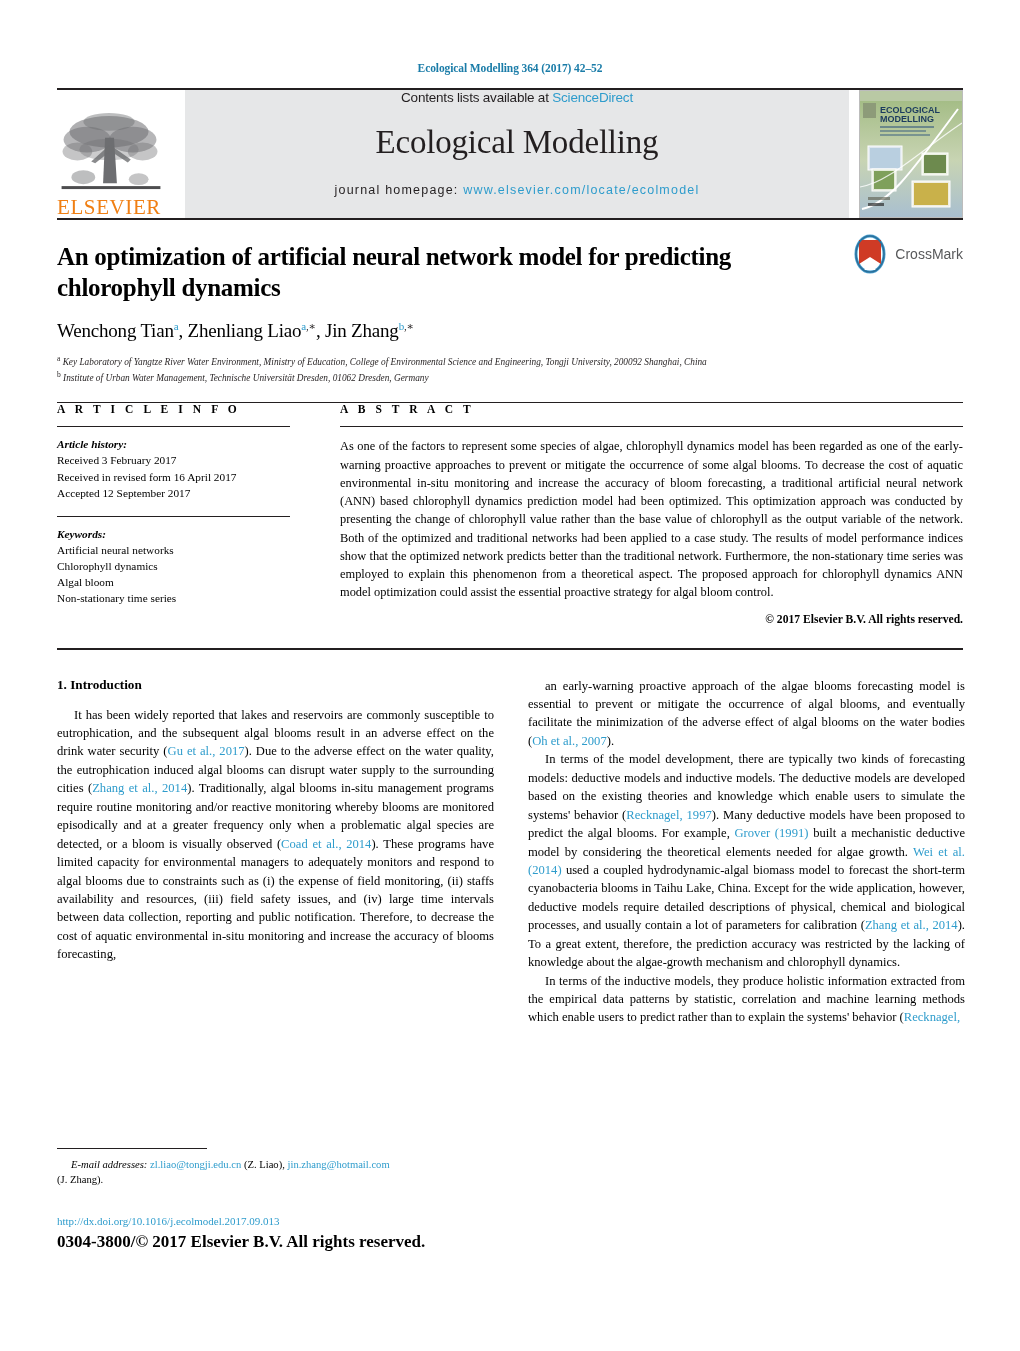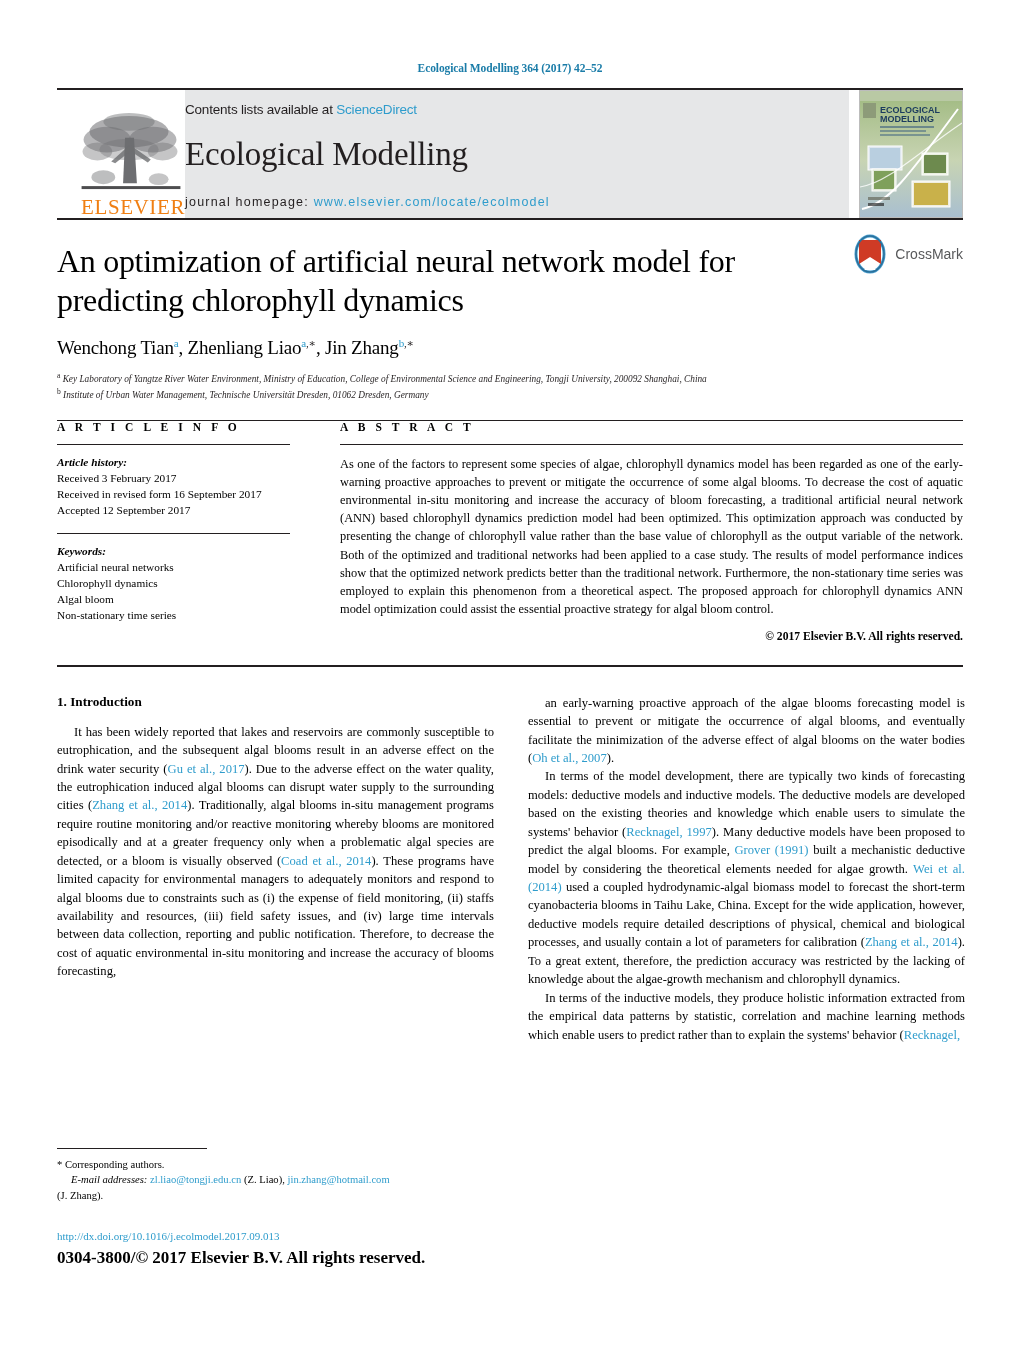--- a/index.html
+++ b/index.html
@@ -38,42 +38,42 @@
     border-top: 2px solid #231f20;
     display: flex;
     align-items: stretch;
     height: 128px;
   }
   .elsevier-logo {
     width: 128px;
     flex: 0 0 128px;
     display: flex;
     flex-direction: column;
-    align-items: flex-end;
+    align-items: flex-start;
     justify-content: flex-start;
     padding-top: 20px;
     box-sizing: border-box;
   }
   .tree-svg { display:block; }
   .elsevier-word {
     color: #f07f13;
     font-family: "Liberation Serif", serif;
     font-size: 21px;
     letter-spacing: 0.6px;
     line-height: 1;
     margin-top: 2px;
   }
   .journal-band {
     flex: 1 1 auto;
     background: #e6e7e8;
     display: flex;
     flex-direction: column;
-    align-items: flex-start;
+    align-items: center;
     justify-content: flex-start;
-    padding-top: 12px;
+    padding-top: 0;
     box-sizing: border-box;
   }
   .contents-line {
     font-family: "Liberation Sans", sans-serif;
     font-size: 13.5px;
     color: #231f20;
     letter-spacing: -0.2px;
   }
   .contents-line .sd-link { color: #2e9ccc; }
   .journal-title {
@@ -103,23 +103,23 @@
   }
 
   
   .title-block {
     margin: 0 57px;
     border-top: 2px solid #231f20;
     padding-top: 22px;
     position: relative;
   }
   .article-title {
-    font-size: 32px;
+    font-size: 25px;
     line-height: 1.22;
-    font-weight: normal;
+    font-weight: bold;
     margin: 0 120px 0 0;
     letter-spacing: -0.3px;
   }
   .crossmark {
     position: absolute;
     right: 0;
     top: 14px;
     display: flex;
     align-items: center;
     gap: 5px;
@@ -329,21 +329,21 @@
 
   <div class="info-abstract">
 
     <div class="col-info">
       <div class="sec-head">A R T I C L E   I N F O</div>
       <div class="rule"></div>
       <div class="hist-block">
         <div class="hist-label">Article history:</div>
         <div>
             <div>Received 3 February 2017</div>
-            <div>Received in revised form 16 September 2017</div>
+            <div>Received in revised form 16 April 2017</div>
             <div>Accepted 12 September 2017</div>
           </div>
       </div>
       <div class="rule" style="margin-top:15px"></div>
       <div class="kw-block" style="margin-top:0">
         <div class="kw-label">Keywords:</div>
         <div>
             <div>Artificial neural networks</div>
             <div>Chlorophyll dynamics</div>
             <div>Algal bloom</div>
@@ -373,21 +373,20 @@
       <div>
           <p class="para">an early-warning proactive approach of the algae blooms forecasting model is essential to prevent or mitigate the occurrence of algal blooms, and eventually facilitate the minimization of the adverse effect of algal blooms on the water bodies (<span class="ref">Oh et al., 2007</span>).</p>
           <p class="para">In terms of the model development, there are typically two kinds of forecasting models: deductive models and inductive models. The deductive models are developed based on the existing theories and knowledge which enable users to simulate the systems' behavior (<span class="ref">Recknagel, 1997</span>). Many deductive models have been proposed to predict the algal blooms. For example, <span class="ref">Grover (1991)</span> built a mechanistic deductive model by considering the theoretical elements needed for algae growth. <span class="ref">Wei et al. (2014)</span> used a coupled hydrodynamic-algal biomass model to forecast the short-term cyanobacteria blooms in Taihu Lake, China. Except for the wide application, however, deductive models require detailed descriptions of physical, chemical and biological processes, and usually contain a lot of parameters for calibration (<span class="ref">Zhang et al., 2014</span>). To a great extent, therefore, the prediction accuracy was restricted by the lacking of knowledge about the algae-growth mechanism and chlorophyll dynamics.</p>
           <p class="para">In terms of the inductive models, they produce holistic information extracted from the empirical data patterns by statistic, correlation and machine learning methods which enable users to predict rather than to explain the systems' behavior (<span class="ref">Recknagel,</span></p>
         </div>
     </div>
   </div>
 
   <div class="footnote-area">
     <div class="footnote-rule"></div>
-    <div class="fn-line">* Corresponding authors.</div>
     <div class="fn-line" style="text-indent:14px">
       <span class="fn-em">E-mail addresses:</span>
       <span> <span class="ref">zl.liao@tongji.edu.cn</span> (Z. Liao),  <span class="ref">jin.zhang@hotmail.com</span></span>
     </div>
     <div class="fn-line">(J. Zhang).</div>
     <div class="doi-block">
       <div class="doi-link">http://dx.doi.org/10.1016/j.ecolmodel.2017.09.013</div>
       <div class="issn-line">0304-3800/© 2017 Elsevier B.V. All rights reserved.</div>
     </div>
   </div>

